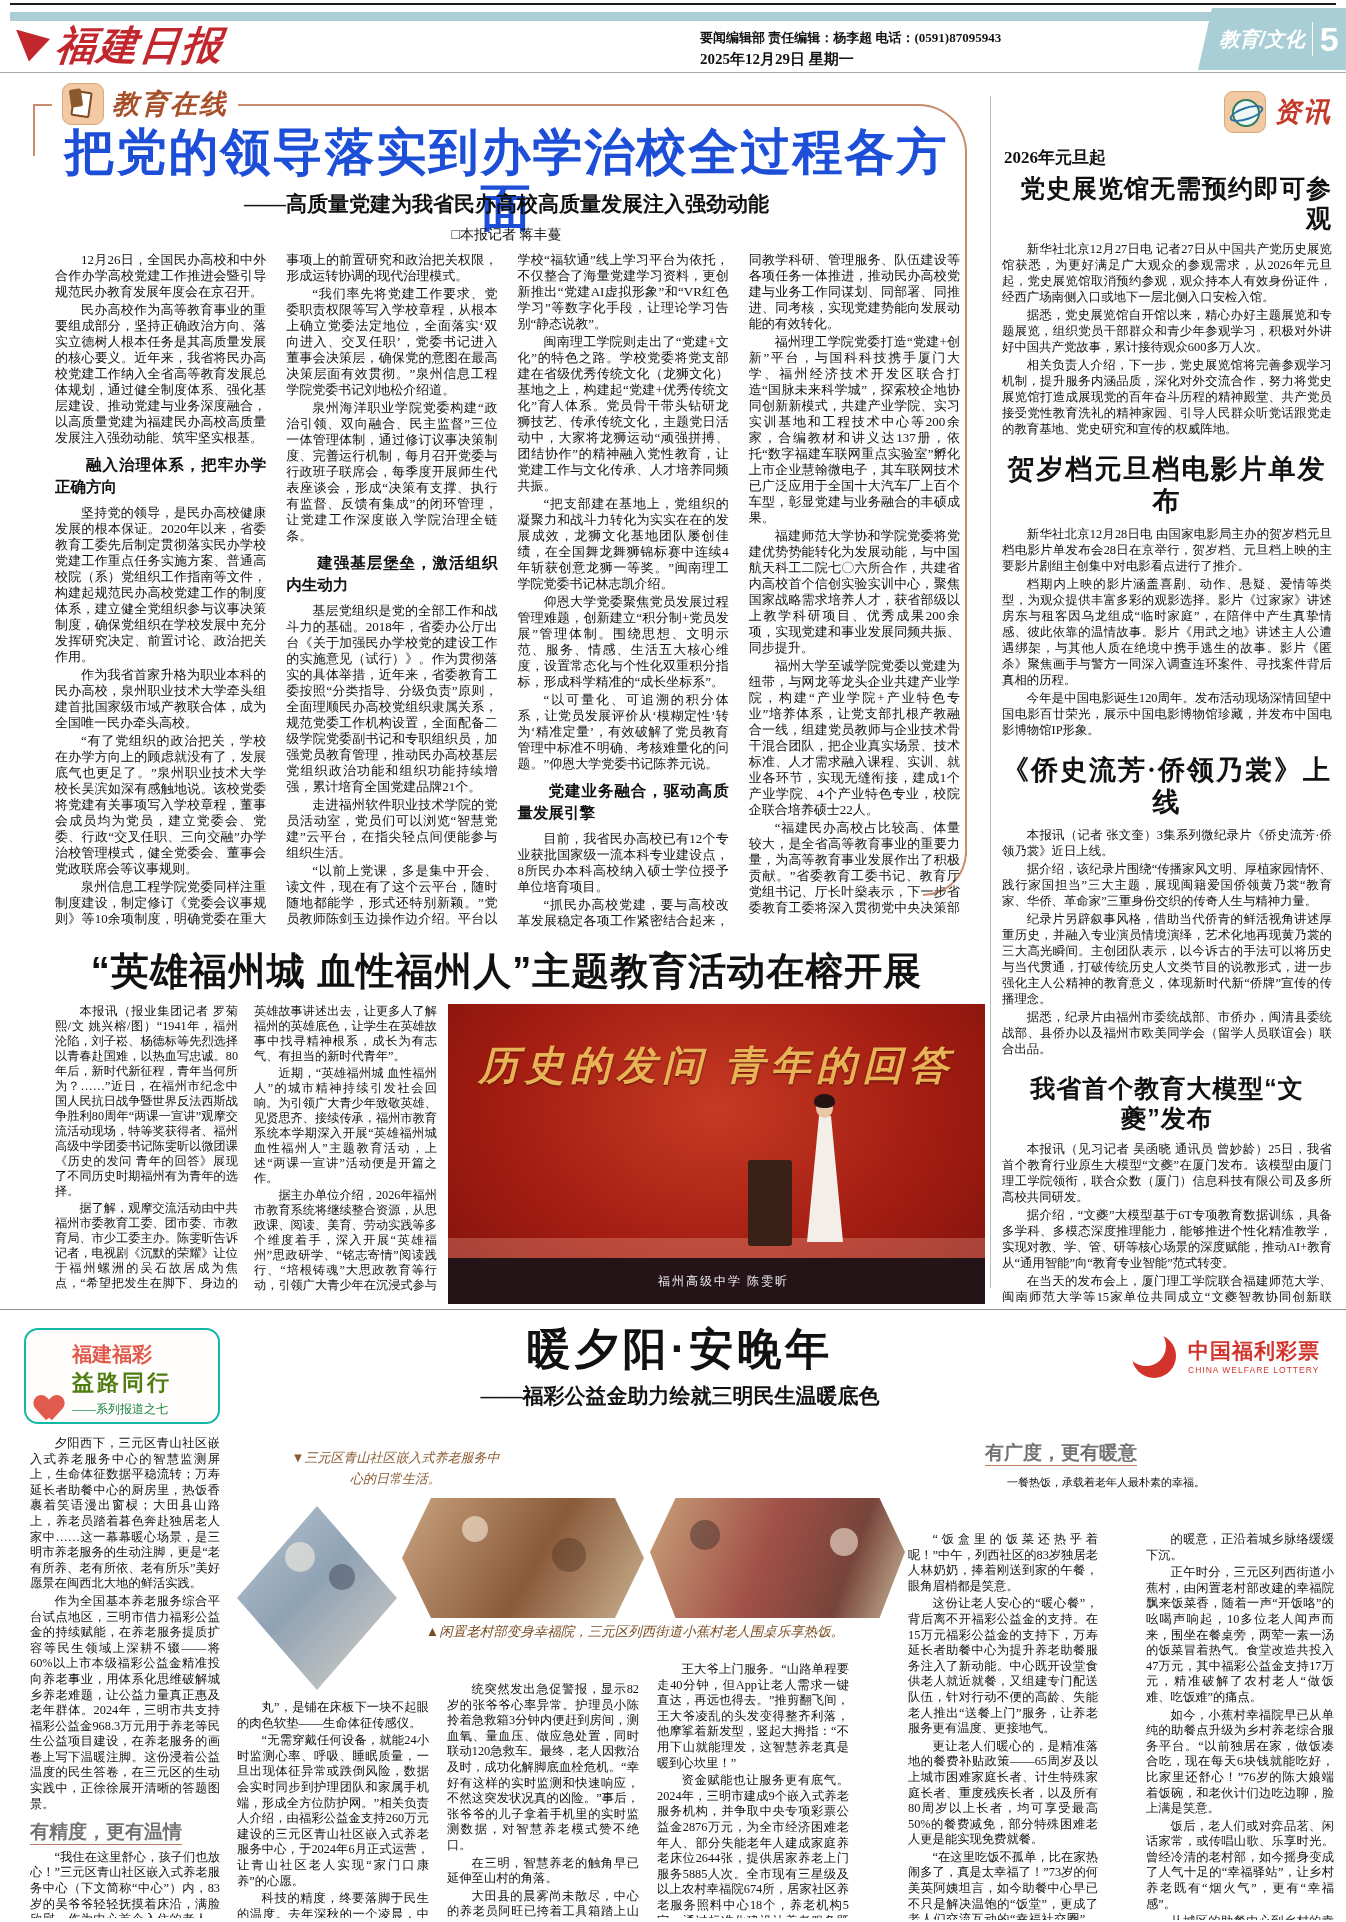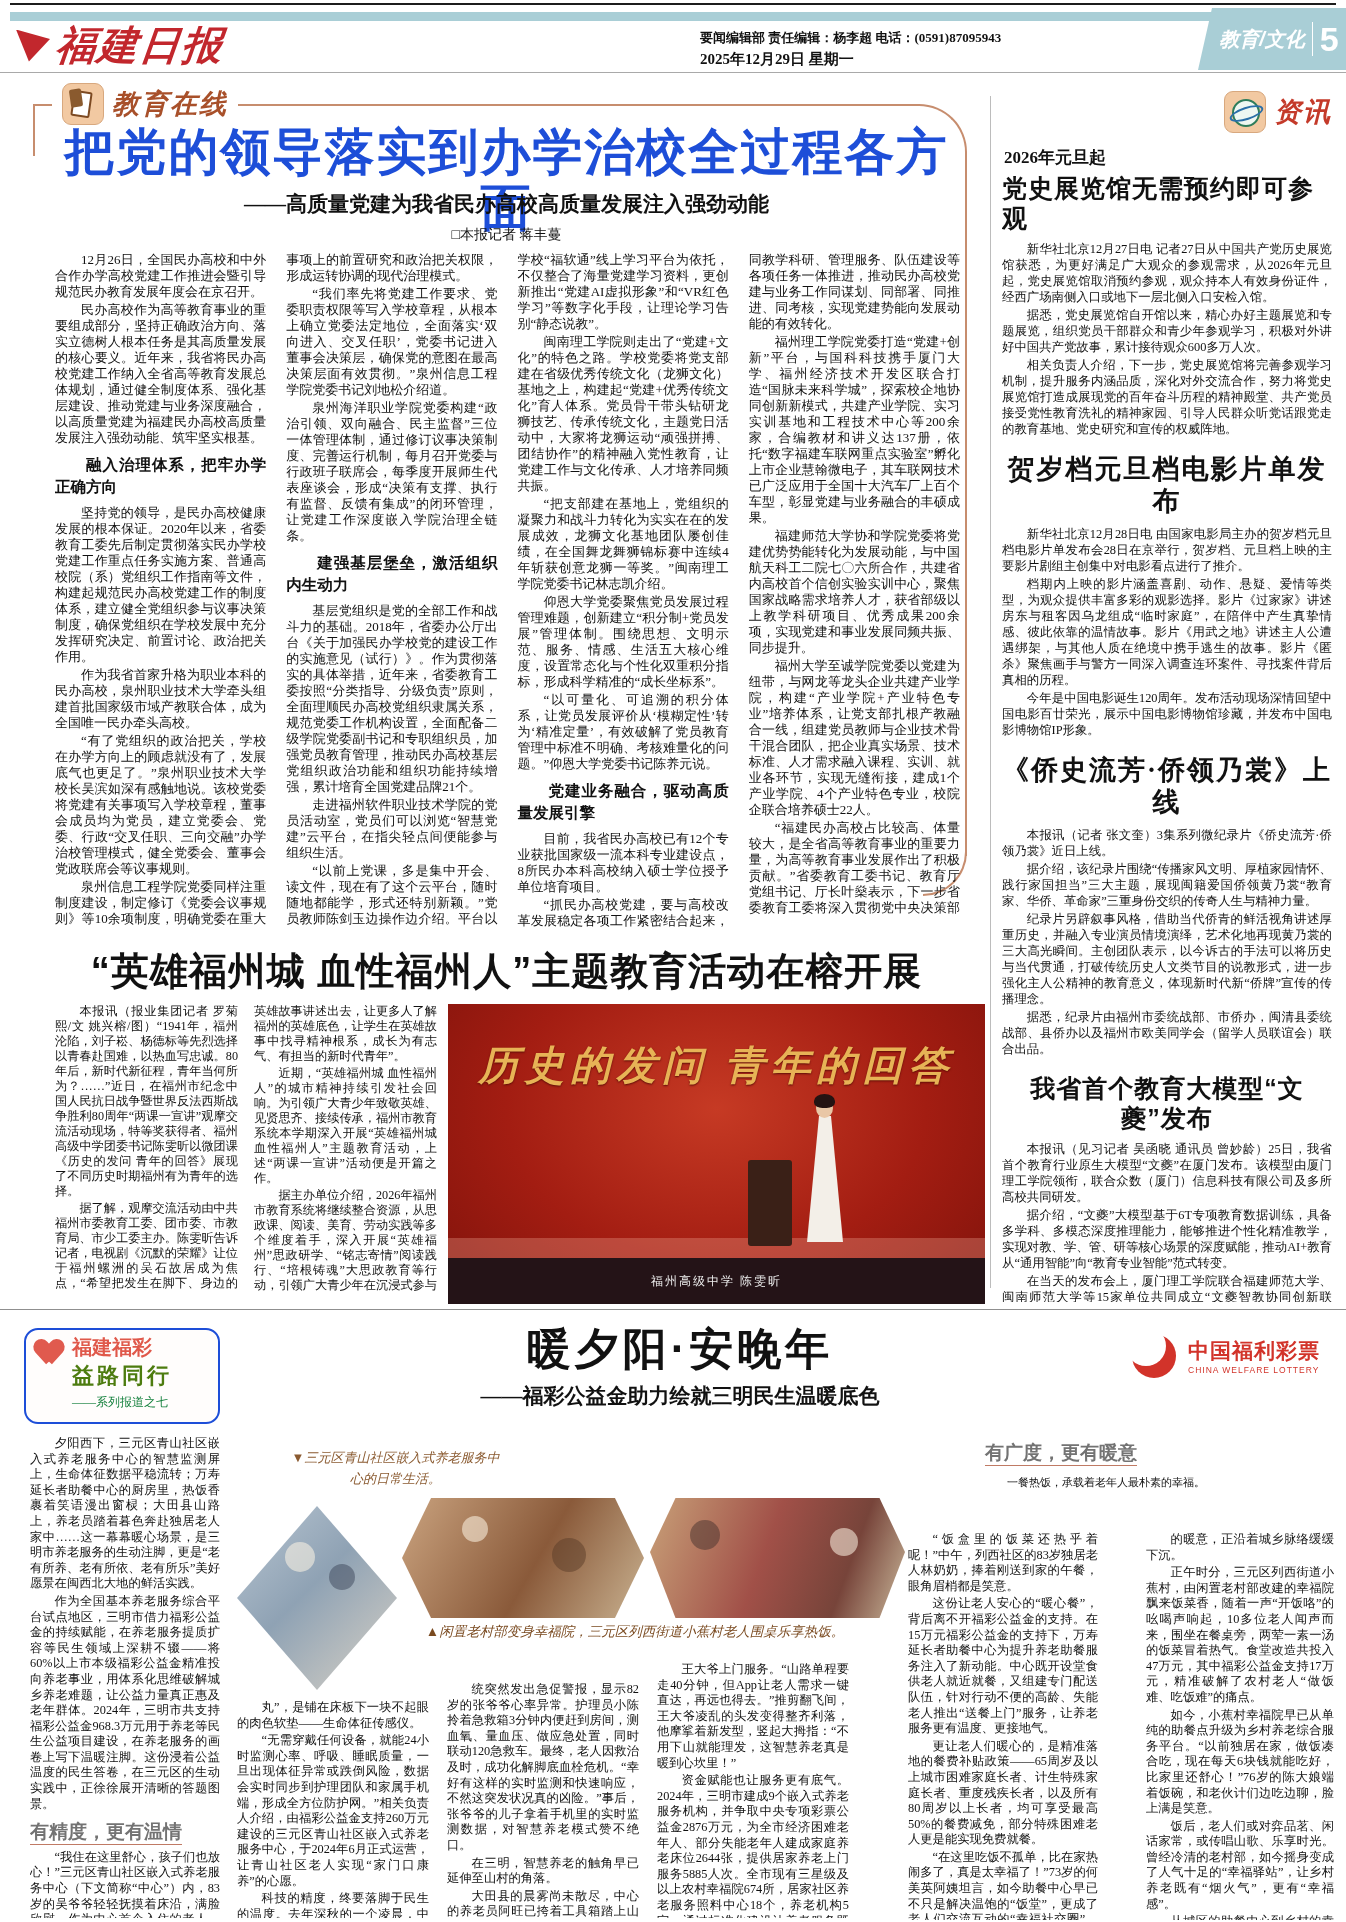--- a/index.html
+++ b/index.html
@@ -66,44 +66,44 @@
   .stage-gold{position:absolute;left:0;top:34px;width:100%;text-align:center;font-size:40px;font-weight:bold;
             color:#e7b356;font-family:"Liberation Serif",serif;font-style:italic;letter-spacing:6px;
             text-shadow:0 1px 2px #5f0d07;}
   .stage-floor{position:absolute;left:0;bottom:0;width:100%;height:46px;background:#241317;}
   .stage-reflect{position:absolute;left:0;bottom:46px;width:100%;height:20px;background:rgba(255,190,170,.28);}
   .podium{position:absolute;left:300px;bottom:58px;width:44px;height:86px;background:#3a2017;border-radius:3px;}
   .speaker-head{position:absolute;left:368px;bottom:186px;width:17px;height:20px;border-radius:50%;background:#e9c7a6;}
   .speaker-hair{position:absolute;left:366px;bottom:196px;width:21px;height:14px;border-radius:50% 50% 40% 40%;background:#241312;}
   .speaker-dress{position:absolute;left:352px;bottom:62px;width:50px;height:126px;background:#f3efe8;
             clip-path:polygon(38% 0,62% 0,86% 100%,14% 100%);}
-  .stage-label{position:absolute;left:0;bottom:14px;width:100%;text-align:center;color:#eee;font-size:12px;letter-spacing:2px;}
+  .stage-label{position:absolute;left:7px;bottom:14px;width:100%;text-align:center;color:#eee;font-size:12px;letter-spacing:2px;}
 
   
   .v-divider{left:990px;top:96px;width:1px;height:1192px;background:#bcbcbc;}
   .sidebar{left:1002px;top:88px;width:330px;height:1214px;overflow:hidden;}
   .info-badge{display:flex;justify-content:flex-end;align-items:center;gap:8px;height:48px;margin-bottom:10px;}
   .globe-icon::before{content:"";position:absolute;left:7px;top:7px;width:24px;height:24px;border:2px solid #2e7d5b;
             border-radius:50%;background:#eef7f2;}
   .globe-icon::after{content:"";position:absolute;left:4px;top:15px;width:31px;height:9px;border:2px solid #2a6fa8;
             border-radius:50%;transform:rotate(-18deg);}
   .info-badge-text{font-size:27px;font-weight:bold;font-style:italic;color:#c43a2a;
             font-family:"Liberation Sans",sans-serif;letter-spacing:2px;}
   .sb-article{margin-bottom:16px;}
   .sb-kicker{font-size:17px;font-weight:bold;margin:0 0 2px 2px;}
   .sb-head{font-size:25px;font-weight:900;font-family:"Liberation Sans",sans-serif;line-height:1.2;
-            margin:4px 0 8px;letter-spacing:1px;}
+            margin:4px 0 8px;letter-spacing:1px;text-align:right;}
   .sb-head.serif{font-family:"Liberation Serif",serif;font-weight:bold;font-size:27px;text-align:center;letter-spacing:2px;}
   .sb-head.center{text-align:center;}
   .sb-body{font-size:12.4px;line-height:16px;text-align:justify;}
 
   
   .bottom-rule{left:0;top:1309px;width:1346px;height:1px;background:#8f8f8f;}
-  .series-badge{left:24px;top:1328px;width:196px;height:96px;border:2px solid #1d4ed8;border-radius:14px;
-            display:flex;align-items:flex-start;gap:8px;padding:4px 8px;box-sizing:border-box;background:#fffdfc;}
+  .series-badge{left:24px;top:1328px;width:196px;height:96px;border:2px solid #14b8a6;border-radius:14px;
+            display:flex;align-items:flex-end;gap:8px;padding:4px 8px;box-sizing:border-box;background:#fffdfc;}
   .heart-icon{width:30px;height:28px;position:relative;flex:0 0 auto;}
   .heart-icon::before,.heart-icon::after{content:"";position:absolute;top:4px;width:16px;height:24px;
             background:#e05a4e;border-radius:16px 16px 0 0;}
   .heart-icon::before{left:2px;transform:rotate(-42deg);}
   .heart-icon::after{right:2px;transform:rotate(42deg);}
   .series-text1{color:#e0584a;font-weight:bold;font-size:20px;font-family:"Liberation Sans",sans-serif;}
   .series-text2{color:#4d7c0f;font-weight:bold;font-size:22px;font-family:"Liberation Sans",sans-serif;letter-spacing:3px;}
   .series-text3{color:#15803d;font-size:12px;margin-top:3px;}
   .welfare-title{left:400px;top:1320px;width:560px;text-align:center;font-size:44px;font-weight:900;
             font-family:"Liberation Sans",sans-serif;letter-spacing:4px;}

